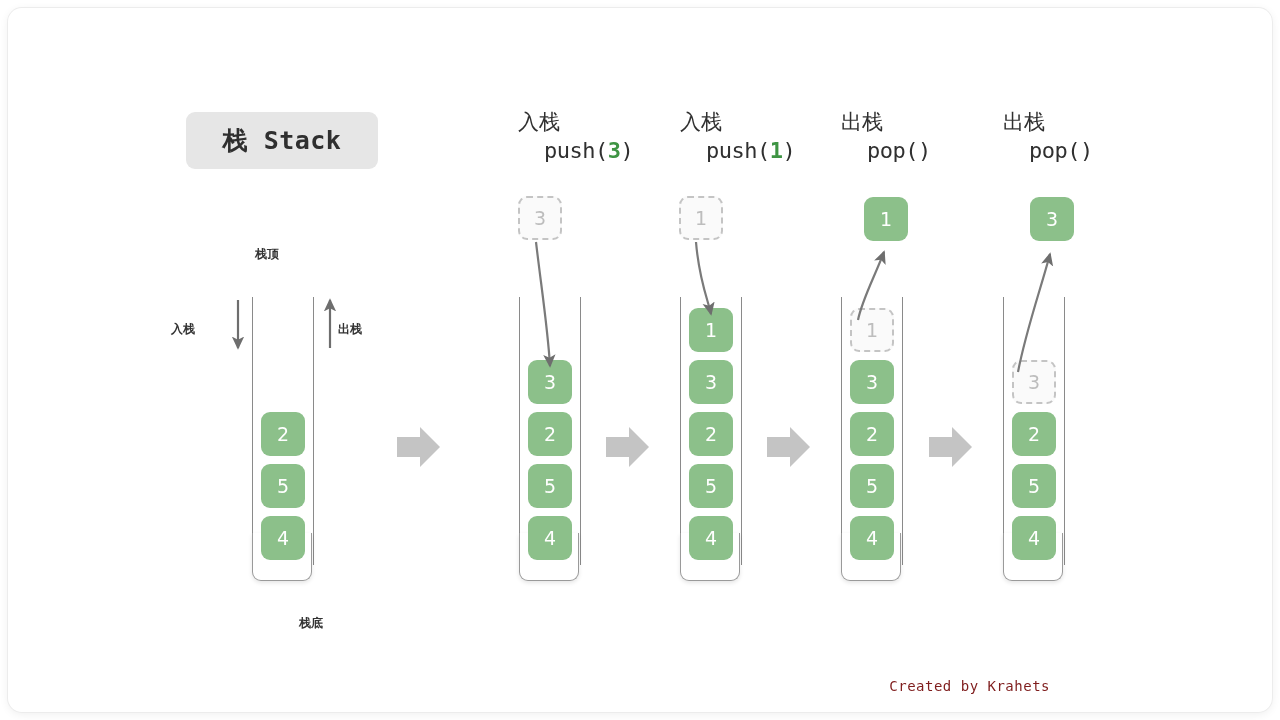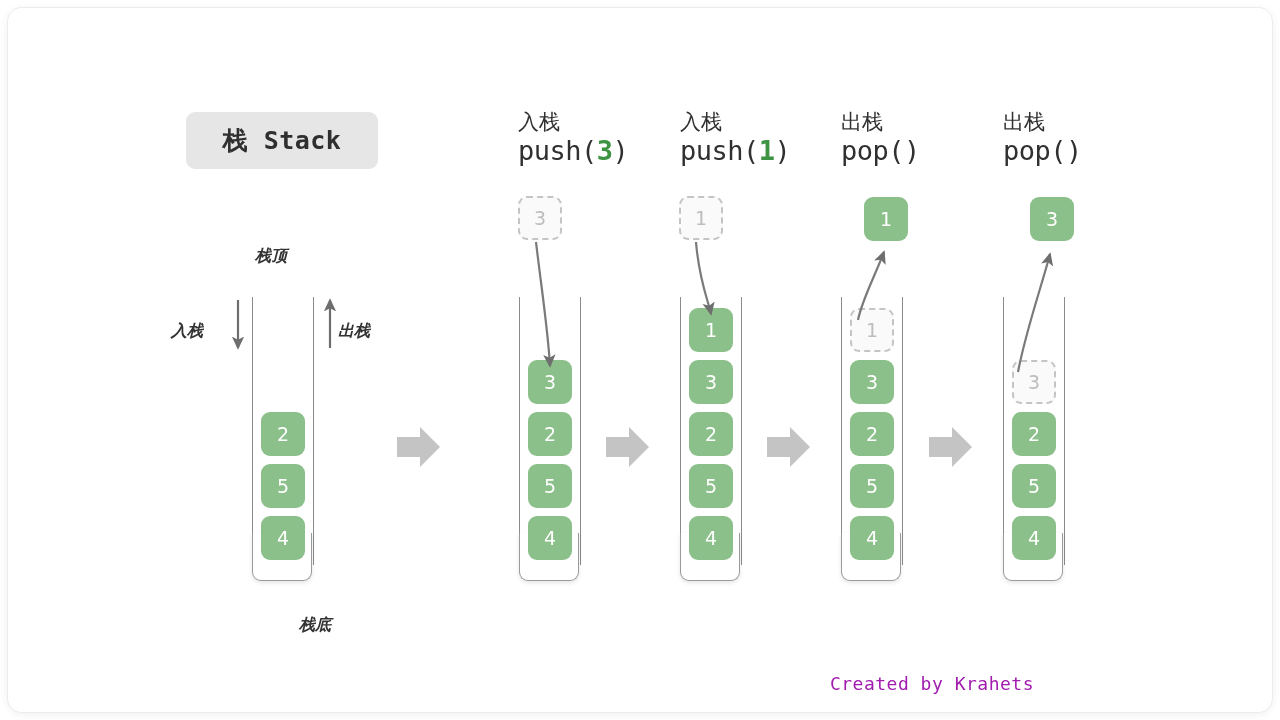--- a/index.html
+++ b/index.html
@@ -49,25 +49,24 @@
     font-size: 25px;
     font-weight: bold;
     font-family: "DejaVu Sans Mono", "Liberation Mono", monospace;
     letter-spacing: 0.5px;
   }
 
   
   .cn-label {
     position: absolute;
     color: #333333;
-    font-size: 16px;
+    font-size: 12px;
     font-weight: bold;
     font-family: "DejaVu Sans", "Liberation Sans", sans-serif;
     white-space: nowrap;
-    font-style: italic;
   }
 
   .top-label  { left: 255px; top: 246px; }
   .bot-label  { left: 255px; top: 615px; margin-left: 44px; }
   .push-label { left: 171px; top: 321px; }
   .pop-label  { left: 338px; top: 321px; }
 
   
   .col-head {
     position: absolute;
@@ -75,24 +74,25 @@
     color: #303030;
   }
   .col-head .cn {
     display: block;
     font-size: 21px;
     font-family: "DejaVu Sans", "Liberation Sans", sans-serif;
     line-height: 28px;
   }
   .col-head .code {
     display: block;
-    font-size: 27px;
+    font-size: 22px;
     font-family: "DejaVu Sans Mono", "Liberation Mono", monospace;
     line-height: 30px;
     letter-spacing: -0.5px;
+    margin-left: 26px;
   }
   .col-head .code .arg {
     color: #3e9443;
     font-weight: bold;
   }
 
   
   .stack {
     position: absolute;
     width: 62px;
@@ -165,24 +165,24 @@
     left: 0;
     top: 0;
     width: 1280px;
     height: 720px;
     pointer-events: none;
   }
 
   
   .credit {
     position: absolute;
-    right: 50px;
+    right: 34px;
     bottom: 26px;
-    color: #a21caf;
-    font-size: 18px;
+    color: #7f1d1d;
+    font-size: 14px;
     font-family: "DejaVu Sans Mono", "Liberation Mono", monospace;
     letter-spacing: 0.5px;
   }
 </style>
 </head>
 <body>
 
 <div id="canvas">
   <div class="card"></div>
 

